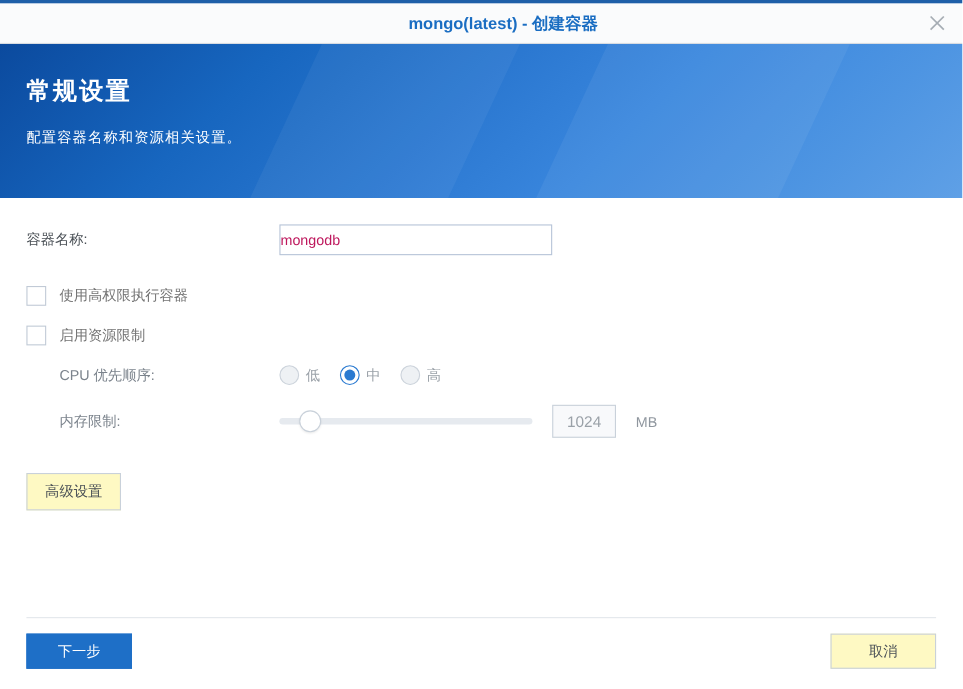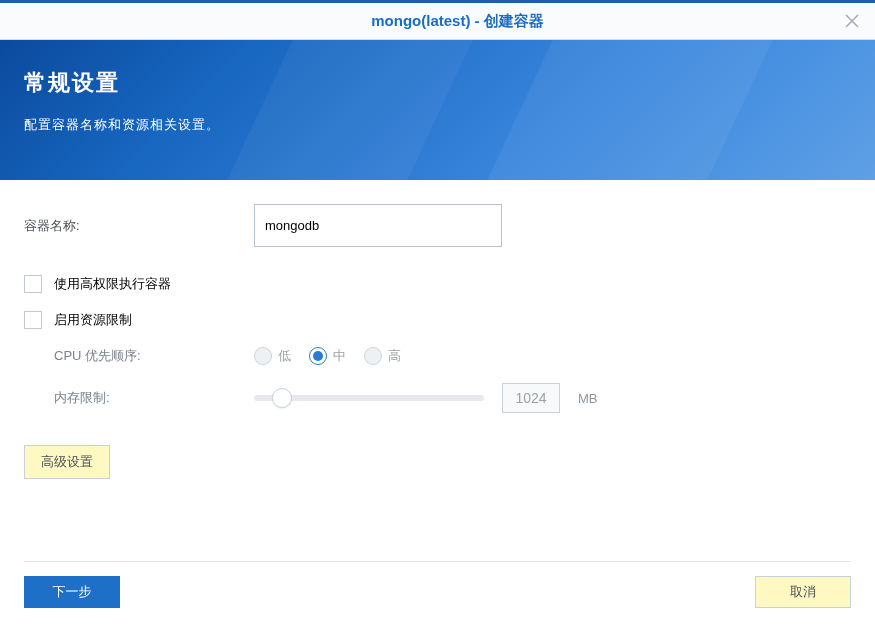--- a/index.html
+++ b/index.html
@@ -82,42 +82,42 @@
       align-items: center;
       margin-bottom: 18px;
     }
     .form-row .label-col {
       width: 230px;
       color: #4a5056;
       font-size: 13px;
     }
     .text-input {
       width: 248px;
-      height: 43px;
+      height: 28px;
       border: 1px solid #b6c4d8;
-      padding: 0 10px;
-      font-size: 13px;
-      color: #000000;
+      padding: 0 0;
+      font-size: 13px;
+      color: #be185d;
       outline: none;
     }
     .check-row {
       display: flex;
       align-items: center;
       margin-bottom: 18px;
     }
     .checkbox {
       width: 18px;
       height: 18px;
       border: 1px solid #c1cad6;
       background: #fff;
       margin-right: 12px;
       cursor: pointer;
     }
     .check-label {
-      color: #000000;
+      color: #737373;
       font-size: 13px;
     }
     .sub-row {
       display: flex;
       align-items: center;
       margin-bottom: 18px;
       padding-left: 30px;
     }
     .sub-row .label-col {
       width: 200px;

